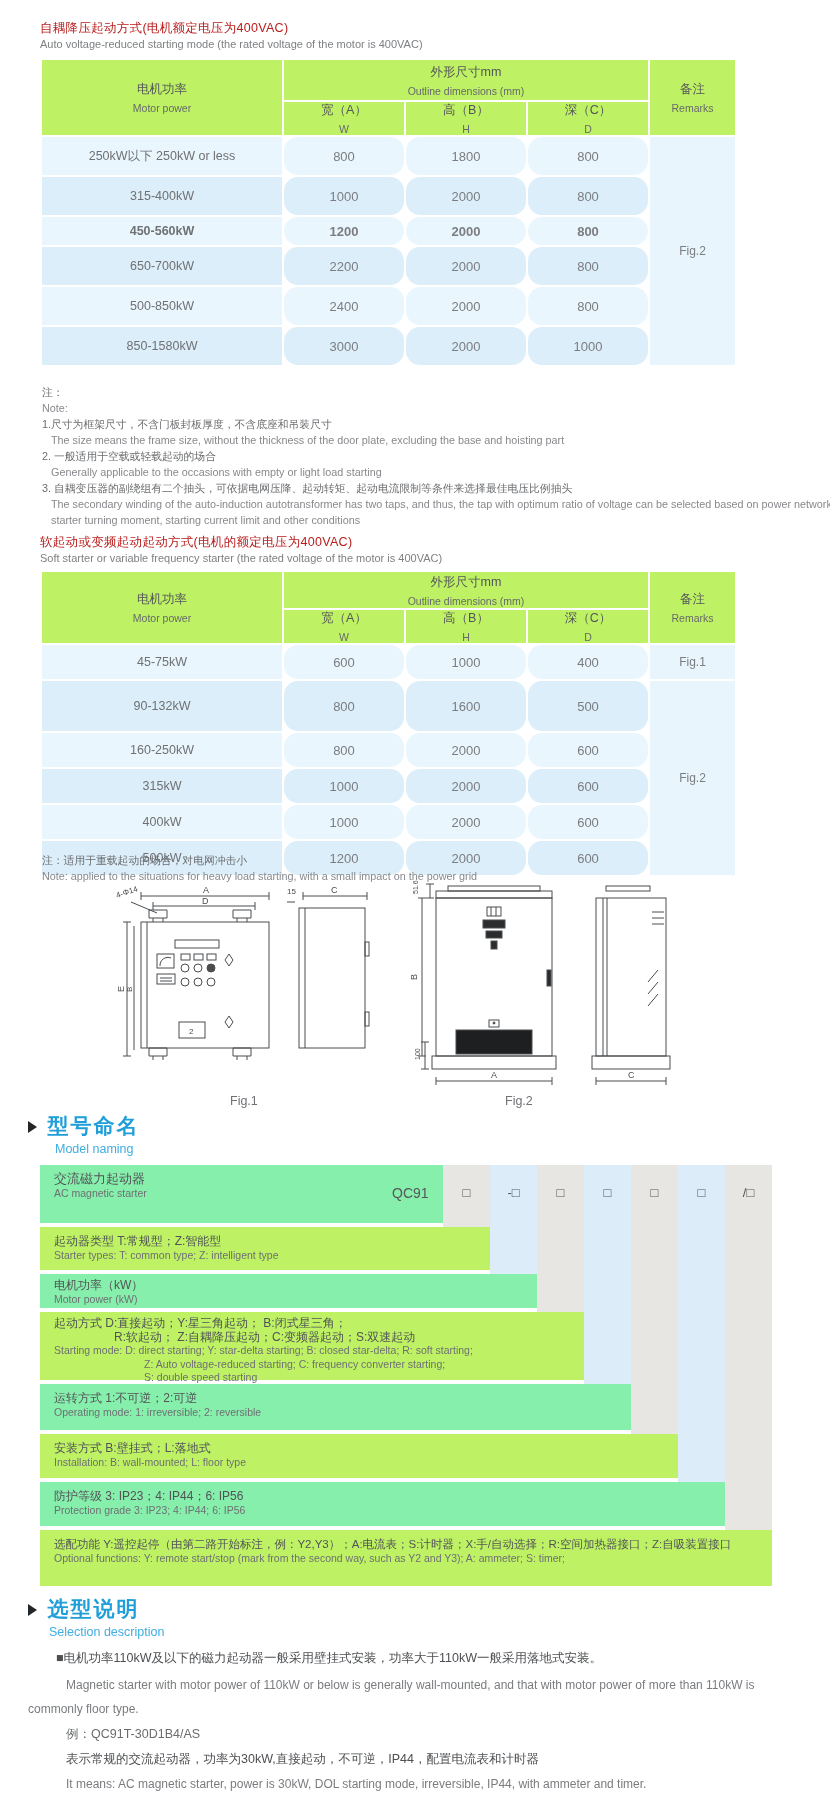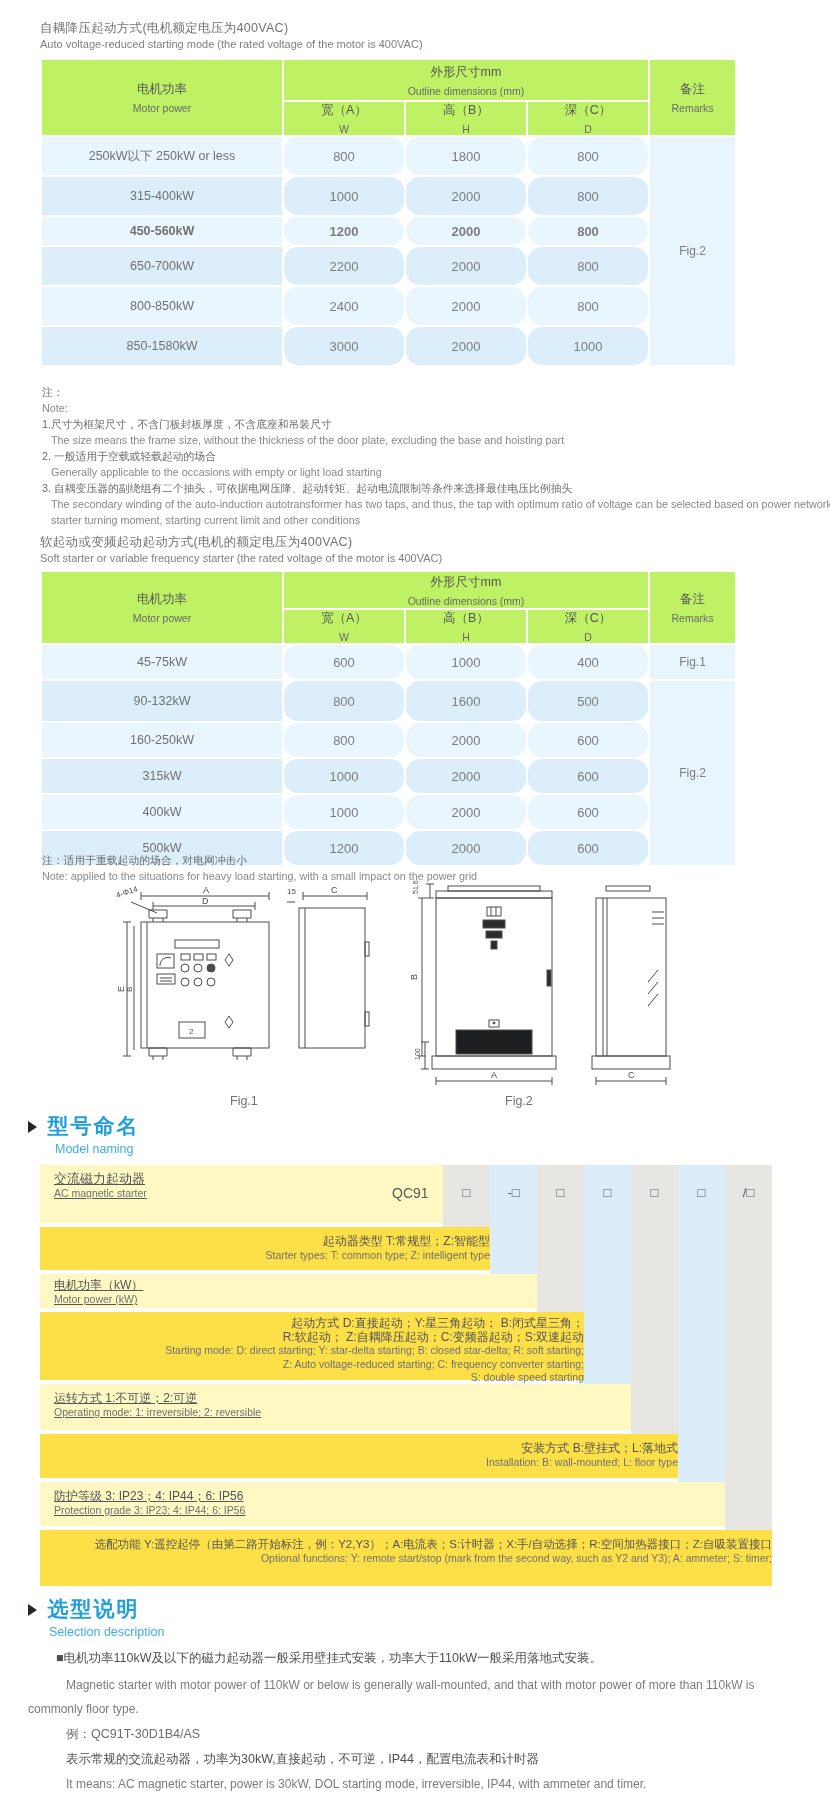--- a/index.html
+++ b/index.html
@@ -1,20 +1,20 @@
 <!DOCTYPE html>
 <html><head>
 <meta charset="utf-8">
 <style>
   * { margin:0; padding:0; box-sizing:border-box; }
   html,body { background:#ffffff; }
   body { width:830px; height:1797px; position:relative;
          font-family:"Liberation Sans","DejaVu Sans",sans-serif; color:#56585b; }
   .abs { position:absolute; }
-  .zh-title { font-size:12.5px; color:#737373; letter-spacing:0.3px; }
+  .zh-title { font-size:12.5px; color:#b91c1c; letter-spacing:0.3px; }
   .en-title { font-size:11px; color:#7e8083; }
 
   
   table.dim { border-collapse:separate; border-spacing:2px; table-layout:fixed; }
   table.dim td { text-align:center; vertical-align:middle; overflow:hidden; }
   .hd { background:#bef264; }
   .hd .c-zh { font-size:12.5px; color:#54565a; }
   .hd .c-en { font-size:10.5px; color:#67696d; margin-top:4px; }
   .r-a { background:#eaf6fd; }
   .r-b { background:#dceef9; }
@@ -32,22 +32,22 @@
   .sec-arrow { width:0; height:0; border-top:6px solid transparent; border-bottom:6px solid transparent;
                border-left:9px solid #232629; display:inline-block; }
   .sec-title-zh { font-size:21px; font-weight:bold; color:#1f9ed9; letter-spacing:2px; }
   .sec-title-en { font-size:12.5px; color:#41aee2;text-align:center; }
 
   
   .strip { position:absolute; top:0; }
   .s-gray { background:#e7e6e3; }
   .s-blue { background:#dcedf9; }
   .mrow { position:absolute; left:0; padding:6px 0 0 14px; }
-  .m-blue { background:#fef9c3;text-decoration:underline; }
-  .m-gray { background:#fde047;text-align:right; }
+  .m-blue { background:#86efac; }
+  .m-gray { background:#bef264; }
   .m-zh { font-size:12px; color:#525457; line-height:16px; white-space:nowrap; }
   .m-en { font-size:10.5px; color:#6e7073; line-height:13.5px; white-space:nowrap; }
   .code-box { position:absolute; width:47px; text-align:center; font-size:13px; color:#54565a; }
   .code-prefix { position:absolute; font-size:14px; color:#55575a; }
 
   
   .sel-zh { font-size:12.5px; color:#4d4f52; white-space:nowrap; }
   .sel-en { font-size:12px; color:#7a7c7f; white-space:nowrap; }
 
   
@@ -116,21 +116,21 @@
     <td class="r-a val">2000</td>
     <td class="r-a val">800</td>
   </tr>
   <tr style="height:38px;">
     <td class="r-b pw">650-700kW</td>
     <td class="r-b val">2200</td>
     <td class="r-b val">2000</td>
     <td class="r-b val">800</td>
   </tr>
   <tr style="height:38px;">
-    <td class="r-a pw">800-850kW</td>
+    <td class="r-a pw">500-850kW</td>
     <td class="r-a val">2400</td>
     <td class="r-a val">2000</td>
     <td class="r-a val">800</td>
   </tr>
   <tr style="height:38px;">
     <td class="r-b pw">850-1580kW</td>
     <td class="r-b val">3000</td>
     <td class="r-b val">2000</td>
     <td class="r-b val">1000</td>
   </tr>
@@ -189,21 +189,21 @@
           <div class="c-en">D</div>
         </td>
   </tr>
   <tr style="height:34px;">
     <td class="r-a pw">45-75kW</td>
     <td class="r-a val">600</td>
     <td class="r-a val">1000</td>
     <td class="r-a val">400</td>
     <td class="rk fig">Fig.1</td>
   </tr>
-  <tr style="height:40px;">
+  <tr style="height:50px;">
     <td class="r-b pw">90-132kW</td>
     <td class="r-b val">800</td>
     <td class="r-b val">1600</td>
     <td class="r-b val">500</td>
     <td class="rk fig" rowspan="5">Fig.2</td>
   </tr>
   <tr style="height:34px;">
     <td class="r-a pw">160-250kW</td>
     <td class="r-a val">800</td>
     <td class="r-a val">2000</td>

